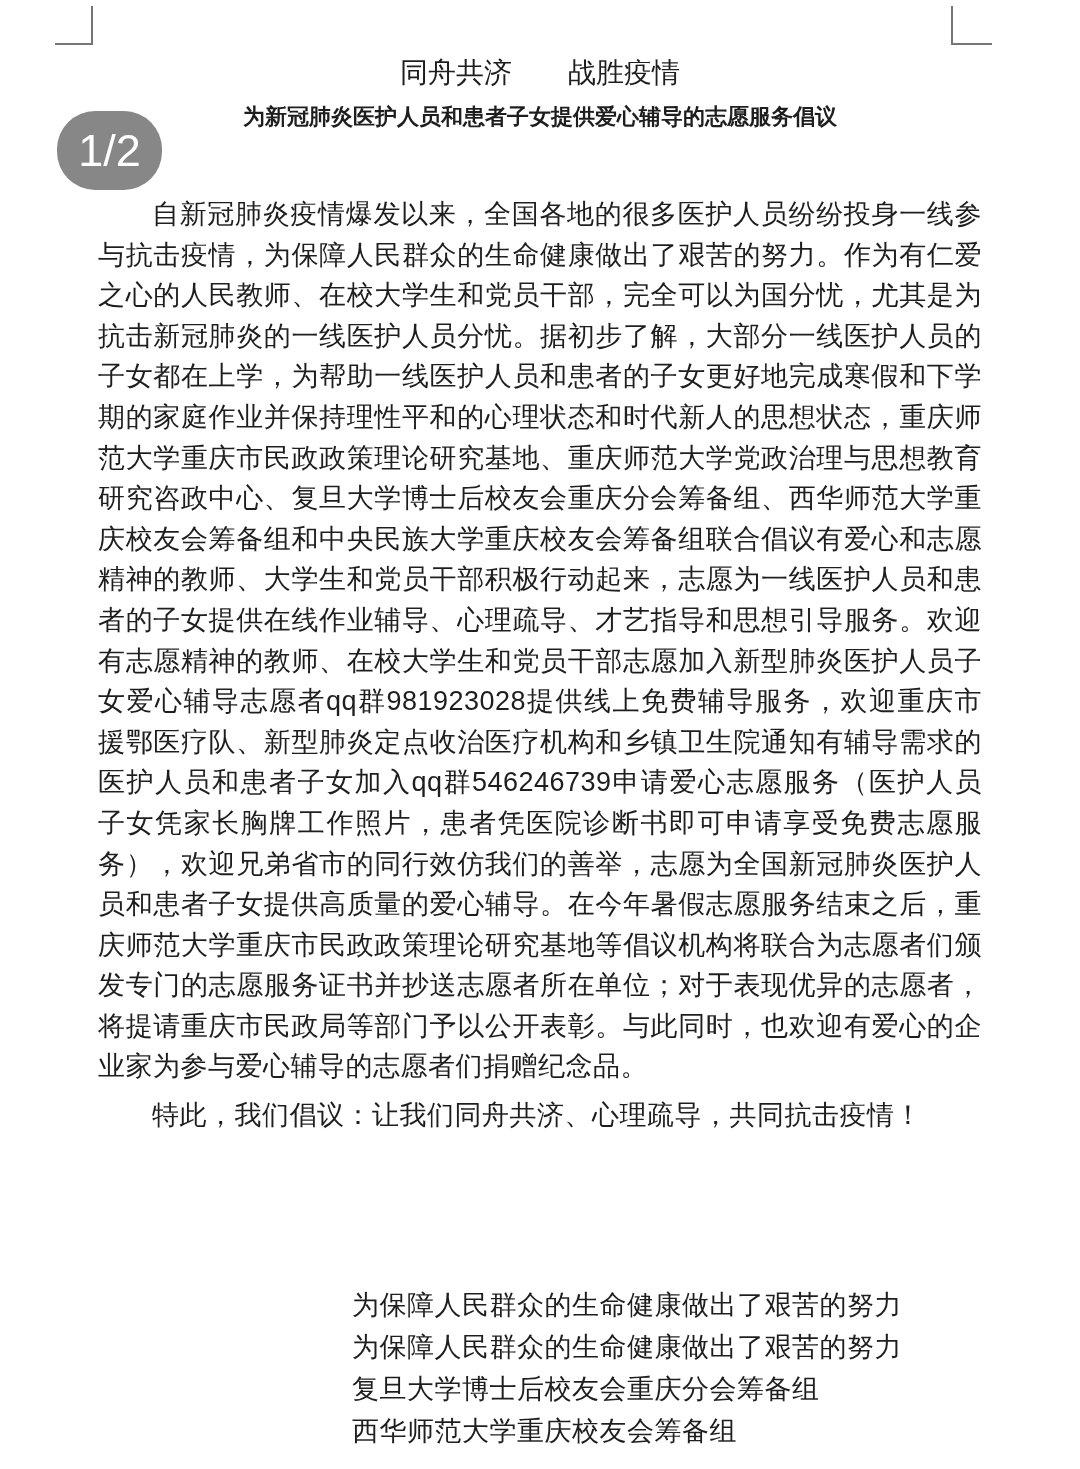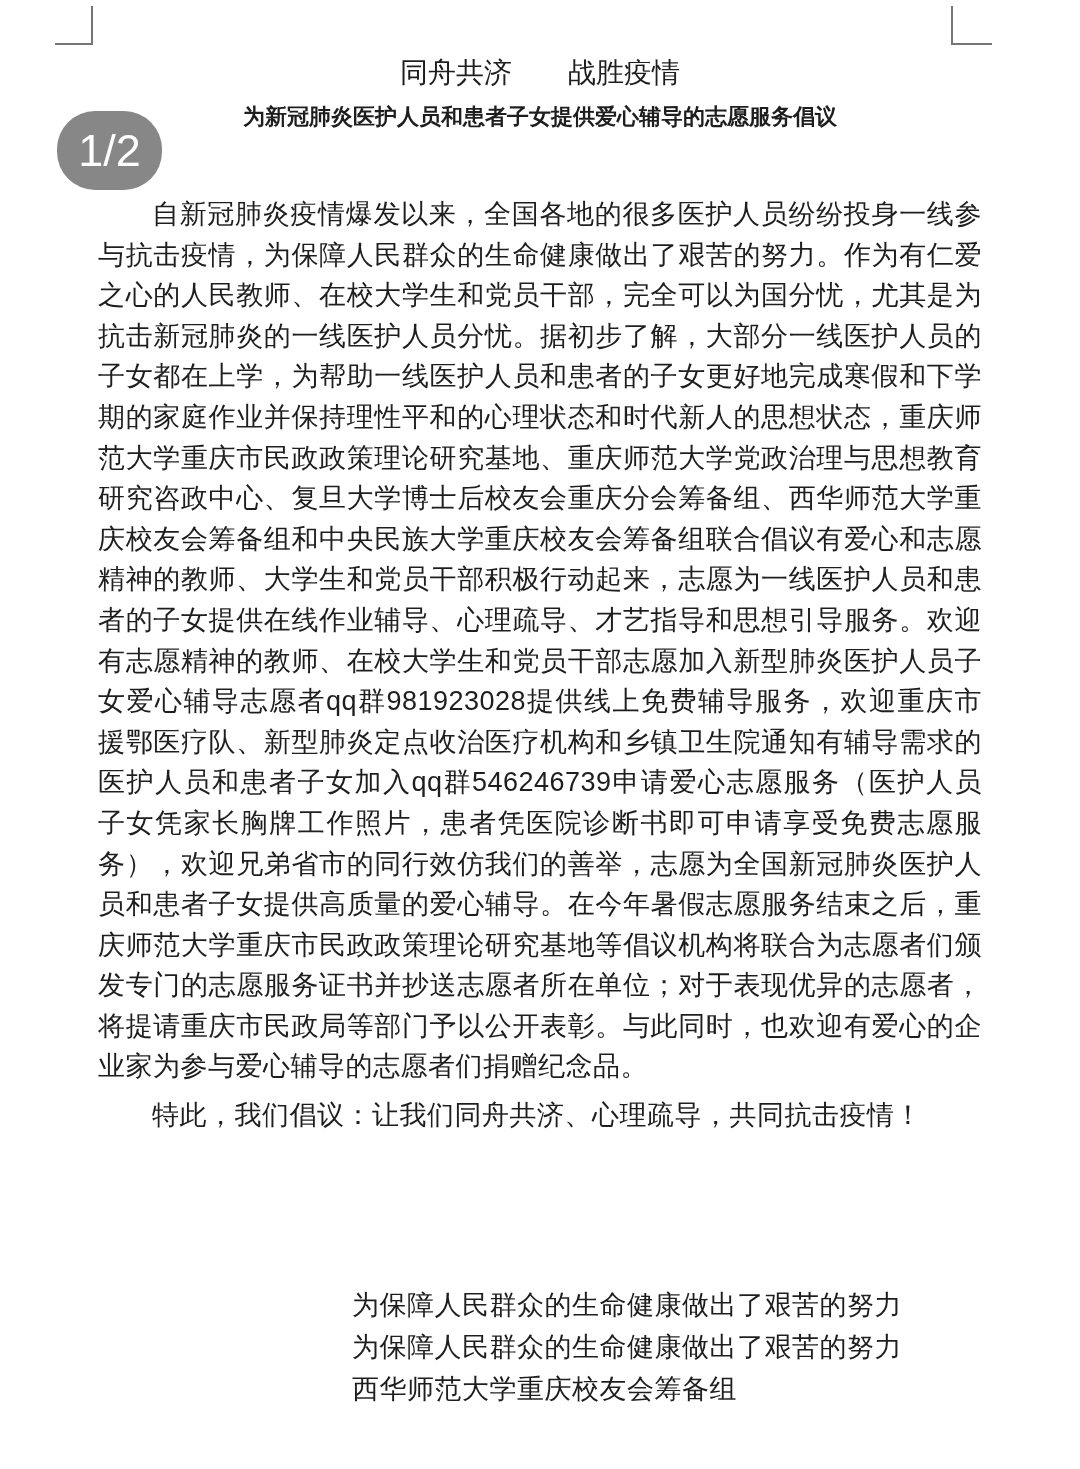--- a/index.html
+++ b/index.html
@@ -95,18 +95,19 @@
 
   <h2 class="doc-subtitle">为新冠肺炎医护人员和患者子女提供爱心辅导的志愿服务倡议</h2>
 
   <div class="doc-body">
     <p class="para-main">自新冠肺炎疫情爆发以来，全国各地的很多医护人员纷纷投身一线参与抗击疫情，为保障人民群众的生命健康做出了艰苦的努力。作为有仁爱之心的人民教师、在校大学生和党员干部，完全可以为国分忧，尤其是为抗击新冠肺炎的一线医护人员分忧。据初步了解，大部分一线医护人员的子女都在上学，为帮助一线医护人员和患者的子女更好地完成寒假和下学期的家庭作业并保持理性平和的心理状态和时代新人的思想状态，重庆师范大学重庆市民政政策理论研究基地、重庆师范大学党政治理与思想教育研究咨政中心、复旦大学博士后校友会重庆分会筹备组、西华师范大学重庆校友会筹备组和中央民族大学重庆校友会筹备组联合倡议有爱心和志愿精神的教师、大学生和党员干部积极行动起来，志愿为一线医护人员和患者的子女提供在线作业辅导、心理疏导、才艺指导和思想引导服务。欢迎有志愿精神的教师、在校大学生和党员干部志愿加入新型肺炎医护人员子女爱心辅导志愿者qq群981923028提供线上免费辅导服务，欢迎重庆市援鄂医疗队、新型肺炎定点收治医疗机构和乡镇卫生院通知有辅导需求的医护人员和患者子女加入qq群546246739申请爱心志愿服务（医护人员子女凭家长胸牌工作照片，患者凭医院诊断书即可申请享受免费志愿服务），欢迎兄弟省市的同行效仿我们的善举，志愿为全国新冠肺炎医护人员和患者子女提供高质量的爱心辅导。在今年暑假志愿服务结束之后，重庆师范大学重庆市民政政策理论研究基地等倡议机构将联合为志愿者们颁发专门的志愿服务证书并抄送志愿者所在单位；对于表现优异的志愿者，将提请重庆市民政局等部门予以公开表彰。与此同时，也欢迎有爱心的企业家为参与爱心辅导的志愿者们捐赠纪念品。</p>
     <p class="para-closing">特此，我们倡议：让我们同舟共济、心理疏导，共同抗击疫情！</p>
 
     <div class="signatures">
       <div class="signature-line">为保障人民群众的生命健康做出了艰苦的努力</div>
       <div class="signature-line">为保障人民群众的生命健康做出了艰苦的努力</div>
+      <div class="signature-line">复旦大学博士后校友会重庆分会筹备组</div>
       <div class="signature-line">西华师范大学重庆校友会筹备组</div>
 
     </div>
   </div>
 
 </div>
 
 </body></html>

